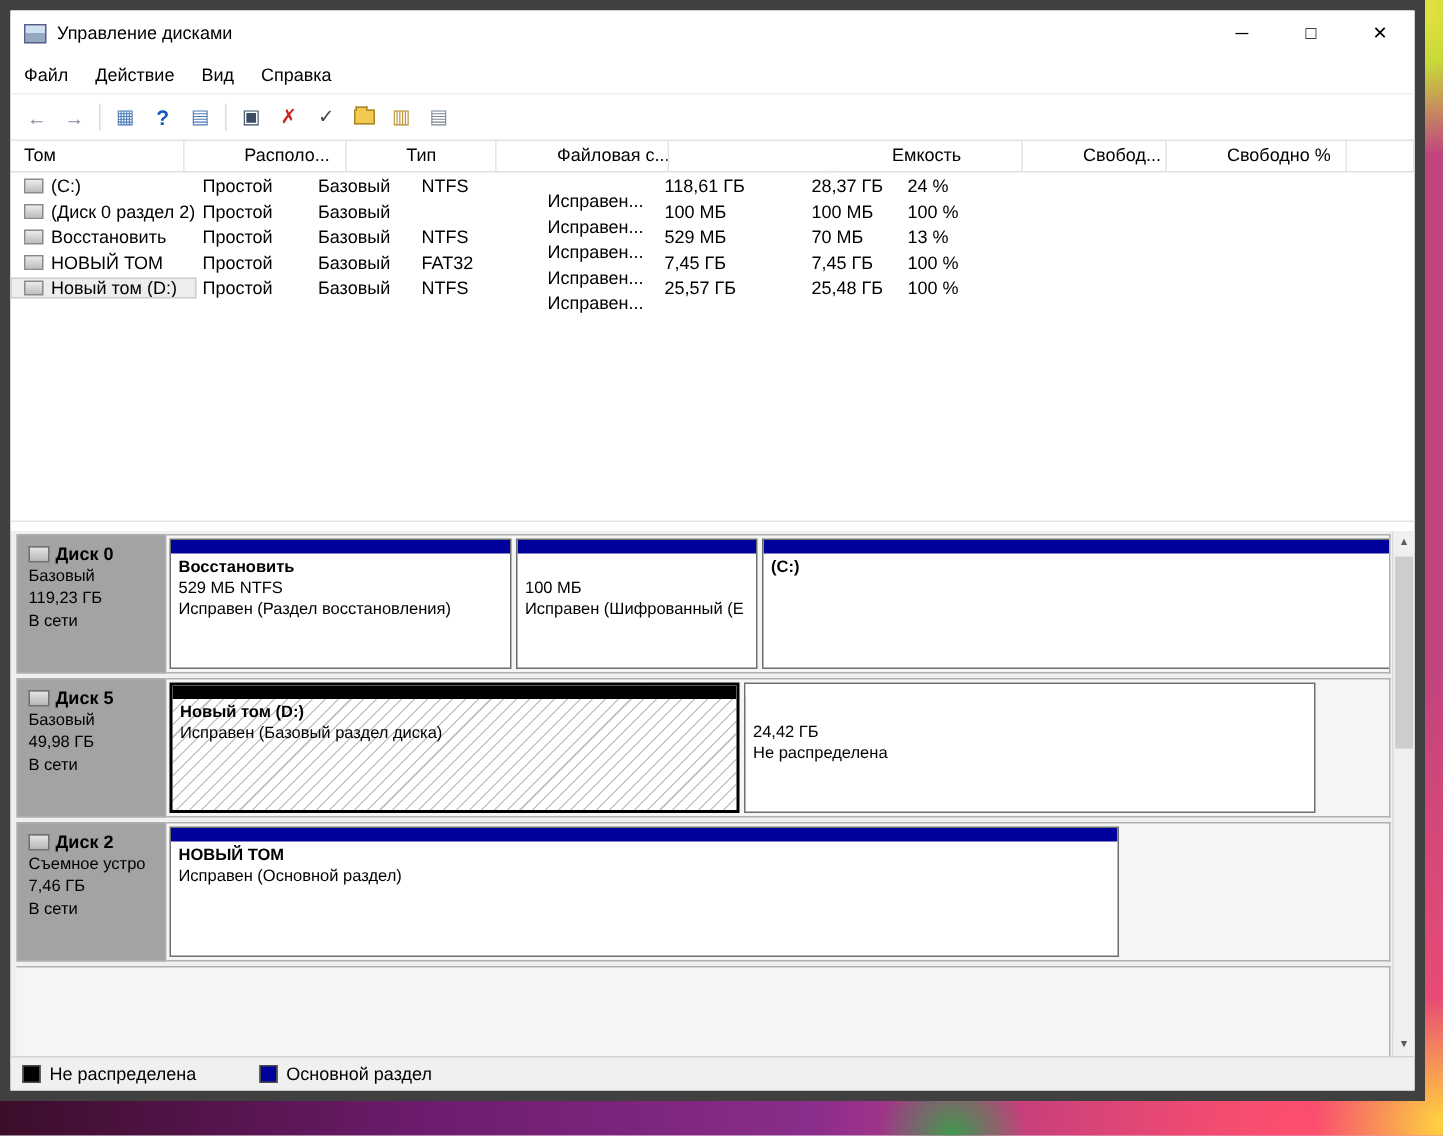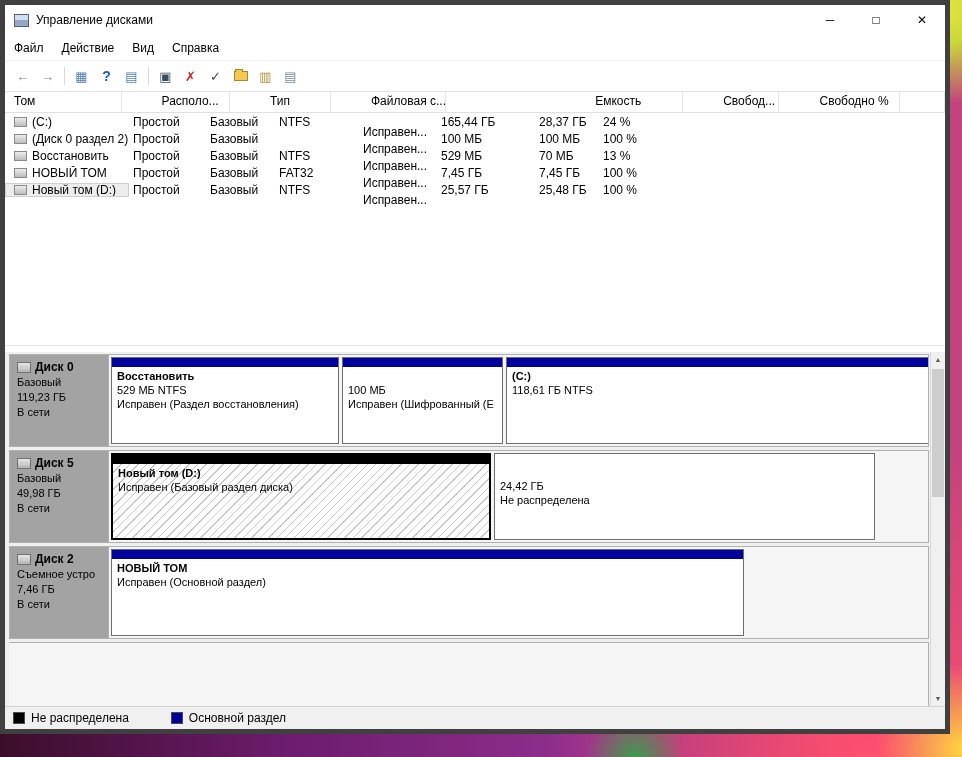--- a/index.html
+++ b/index.html
@@ -8,21 +8,21 @@
     font-family:"Liberation Sans","DejaVu Sans",sans-serif;font-size:12px;color:#000;
     background:
       radial-gradient(circle at 98% 1%, #e9e43f 0%, #c8d93a 3%, rgba(0,0,0,0) 8%),
       radial-gradient(circle at 100% 99%, #ffd43f 0%, rgba(255,212,63,0) 7%),
       radial-gradient(circle at 66% 100%, #3f9a4e 0%, rgba(63,154,78,0) 5%),
       radial-gradient(circle at 90% 100%, #ff4f6e 0%, rgba(255,79,110,0) 28%),
       linear-gradient(90deg, #3c0d2a 0%, #6d1c6e 30%, #8f2f8e 60%, #b03a7e 85%, #c2447e 100%);
   }
   .window{
     position:absolute;left:0;top:0;width:950px;height:734px;box-sizing:border-box;
-    background:#fff;border:5px solid #404040;display:flex;flex-direction:column;
+    background:#fff;border:7px solid #404040;display:flex;flex-direction:column;
   }
   
   .titlebar{height:30px;display:flex;align-items:center;background:#fff;flex:0 0 auto;}
   .app-icon{width:15px;height:13px;margin:0 7px 0 9px;border:1px solid #5a5a8a;box-sizing:border-box;
     background:linear-gradient(180deg,#cfe0ef 0 45%,#93a9c4 45% 100%);}
   .title{font-size:12px;}
   .win-controls{margin-left:auto;display:flex;height:100%;}
   .wbtn{width:46px;height:100%;display:flex;align-items:center;justify-content:center;
     font-size:12px;border:none;background:transparent;font-family:inherit;color:#000;padding:0;}
   
@@ -166,21 +166,21 @@
 
     <div class="vrow">
       <div class="vcell c0">
           <span class="vol-icon"></span>
           <span>(C:)</span>
         </div>
       <div class="vcell c1">Простой</div>
       <div class="vcell c2">Базовый</div>
       <div class="vcell c3">NTFS</div>
       <div class="vcell c4">Исправен...</div>
-      <div class="vcell c5">165,44 ГБ</div>
+      <div class="vcell c5">118,61 ГБ</div>
       <div class="vcell c6">28,37 ГБ</div>
       <div class="vcell c7">24 %</div>
     </div>
 
     <div class="vrow">
       <div class="vcell c0">
           <span class="vol-icon"></span>
           <span>(Диск 0 раздел 2)</span>
         </div>
       <div class="vcell c1">Простой</div>
@@ -258,21 +258,20 @@
         </div>
         <div class="tile" style="width:161px">
           <div class="band" style="background-color: rgb(0, 0, 155);"></div>
           <div class="tl t1"></div>
           <div class="tl">100 МБ</div>
           <div class="tl">Исправен (Шифрованный (E</div>
         </div>
         <div class="tile" style="width:423px">
           <div class="band" style="background-color: rgb(0, 0, 155);"></div>
           <div class="tl t1">(C:)</div>
-          <div class="tl">118,61 ГБ NTFS</div>
         </div>
       </div>
     </div>
 
     <div class="disk-row">
       <div class="disk-head">
         <div class="dh-name">
             <span class="hdd-icon"></span>
             <span>Диск 5</span>
           </div>

